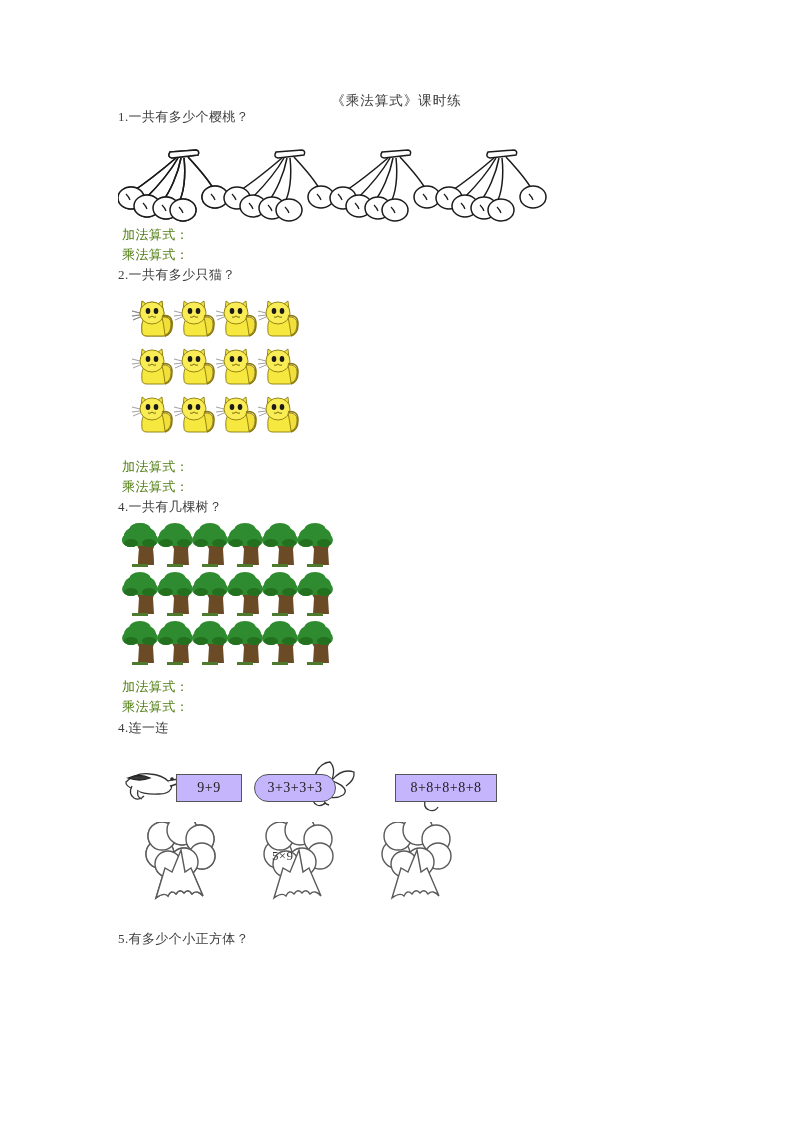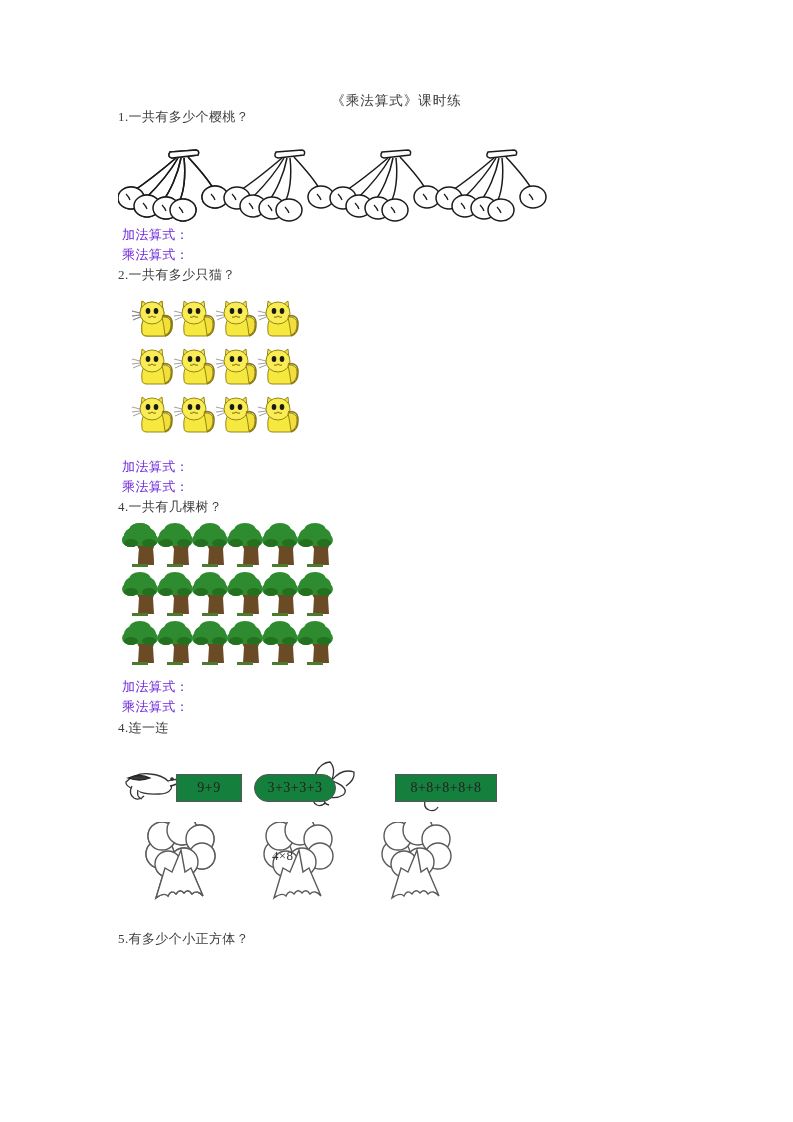--- a/index.html
+++ b/index.html
@@ -3,34 +3,34 @@
 <meta charset="utf-8">
 <style>
   html,body{margin:0;padding:0;background:#fff;}
   body{width:793px;height:1122px;position:relative;
        font-family:"Liberation Serif","DejaVu Serif",serif;color:#3a3a3a;}
   .page{position:relative;width:793px;height:1122px;overflow:hidden;background:#fff;}
 
   .title{position:absolute;left:0;top:92px;width:793px;text-align:center;
          font-size:13.5px;letter-spacing:1px;color:#3d3d3d;}
   .q{position:absolute;font-size:13px;color:#3d3d3d;letter-spacing:.4px;}
-  .ln{position:absolute;font-size:13px;color:#6d28d9;letter-spacing:.4px;}
+  .ln{position:absolute;font-size:13px;color:#4d7c0f;letter-spacing:.4px;}
 
   
   .cherry-row{position:absolute;left:118px;top:142px;width:430px;height:82px;}
 
   
   .cat-grid{position:absolute;left:128px;top:298px;}
 
   
   .tree-grid{position:absolute;left:122px;top:522px;}
 
   
   .match-zone{position:absolute;left:118px;top:760px;width:400px;height:58px;}
-  .ebox{position:absolute;border:1.4px solid #555;background:#15803d;
+  .ebox{position:absolute;border:1.4px solid #555;background:#c4b5fd;
         font-family:"Liberation Serif","DejaVu Serif",serif;font-size:14px;color:#222;
         display:flex;align-items:center;justify-content:center;letter-spacing:.5px;}
 
   
   .otree-row{position:absolute;left:140px;top:822px;width:330px;height:100px;}
   .otree{position:absolute;width:92px;height:100px;}
   .otree .lbl{position:absolute;left:14px;top:26px;font-size:13px;color:#333;
               font-family:"Liberation Serif","DejaVu Serif",serif;letter-spacing:.3px;}
 </style>
 </head>
@@ -203,19 +203,19 @@
         <circle cx="62" cy="34" r="13"></circle>
         <circle cx="44" cy="40" r="14"></circle>
         <circle cx="28" cy="42" r="13"></circle>
         <path d="M41 28 l-9 22 l-7 -4 l-9 30 q8 -6 12 -2 q3 -7 8 -2 q4 -6 8 -1 q4 -5 8 1 q5 -5 11 2 l-12 -28 l-6 4 Z" fill="#fff" stroke="#5a5a5a"></path>
       </g>
       <use href="#otreedef" x="0" y="0"></use>
       <use href="#otreedef" x="118" y="0"></use>
       <use href="#otreedef" x="236" y="0"></use>
     </svg>
     <div class="otree" style="left:118px;top:0;">
-      <span class="lbl">4×8</span>
+      <span class="lbl">5×9</span>
     </div>
   </div>
 
   <div class="q" style="left:118px;top:930px;">5.有多少个小正方体？</div>
 
 </div>
 
 </body></html>

